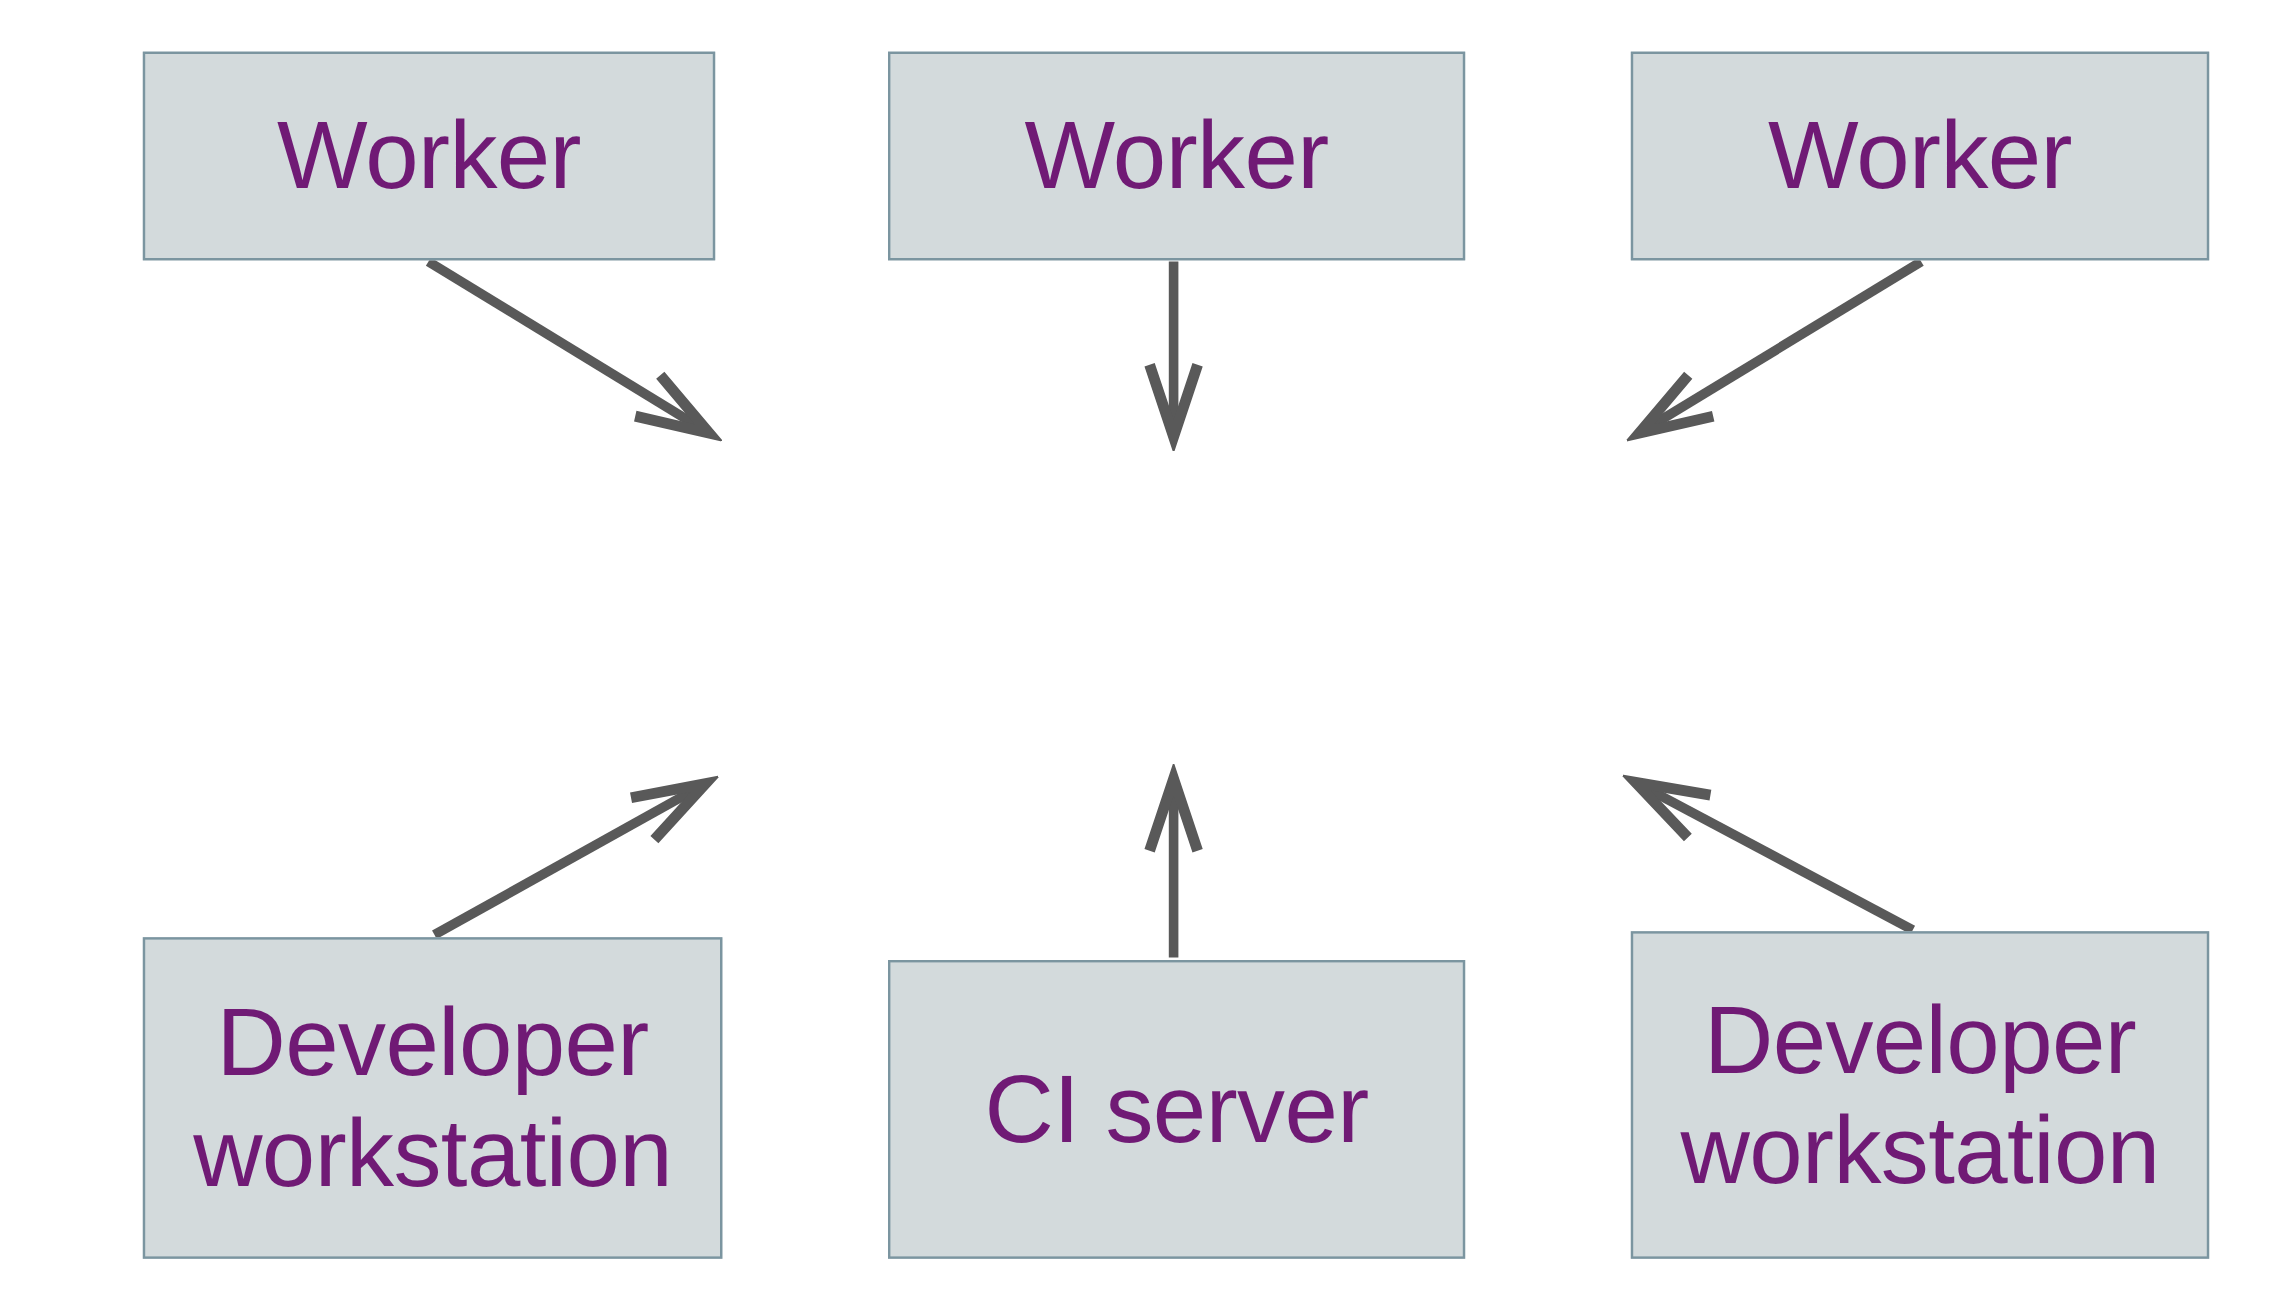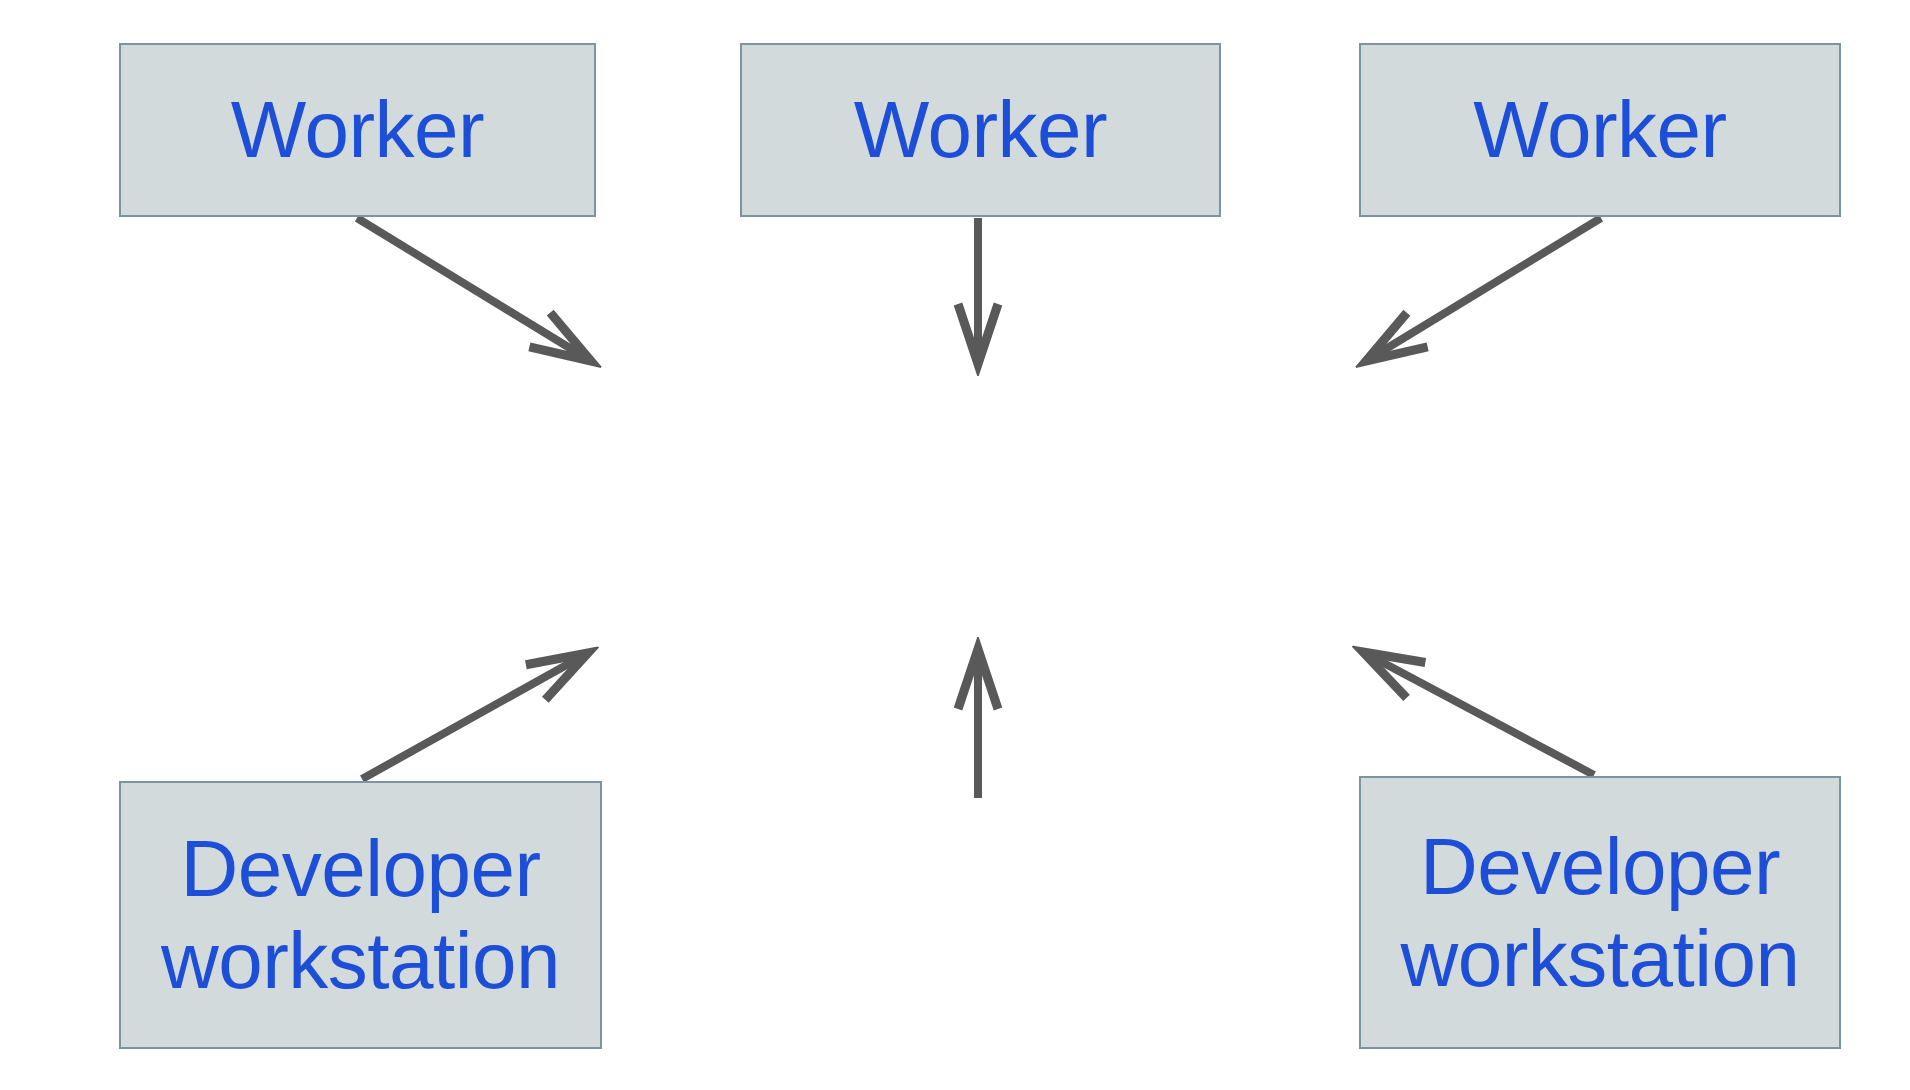--- a/index.html
+++ b/index.html
@@ -17,21 +17,21 @@
   }
   .node {
     position: absolute;
     background: #d3dadc;
     border: 2px solid #7b95a0;
     box-sizing: border-box;
     display: flex;
     align-items: center;
     justify-content: center;
     text-align: center;
-    color: #1d4ed8;
+    color: #701a75;
     font-size: 80px;
     line-height: 1.15;
     letter-spacing: -0.5px;
   }
   .node span {
     display: block;
     padding: 0 10px;
   }
   
   .worker-1 { left: 119px; top: 43px;  width: 477px; height: 174px; }
@@ -81,18 +81,21 @@
 
   <div class="node worker-3">
     <span>Worker</span>
   </div>
 
 
   <div class="node dev-left">
     <span>Developer workstation</span>
   </div>
 
+  <div class="node ci-server">
+    <span>CI server</span>
+  </div>
 
   <div class="node dev-right">
     <span>Developer workstation</span>
   </div>
 
 </div>
 
 </body></html>

